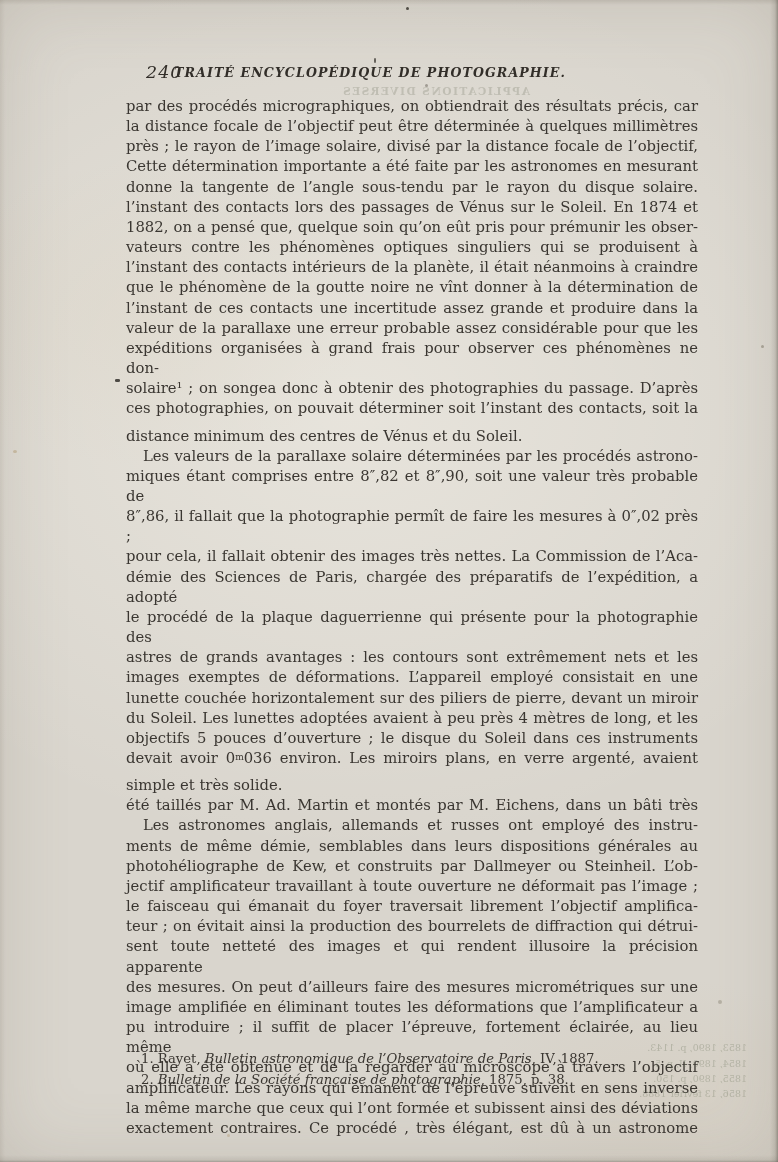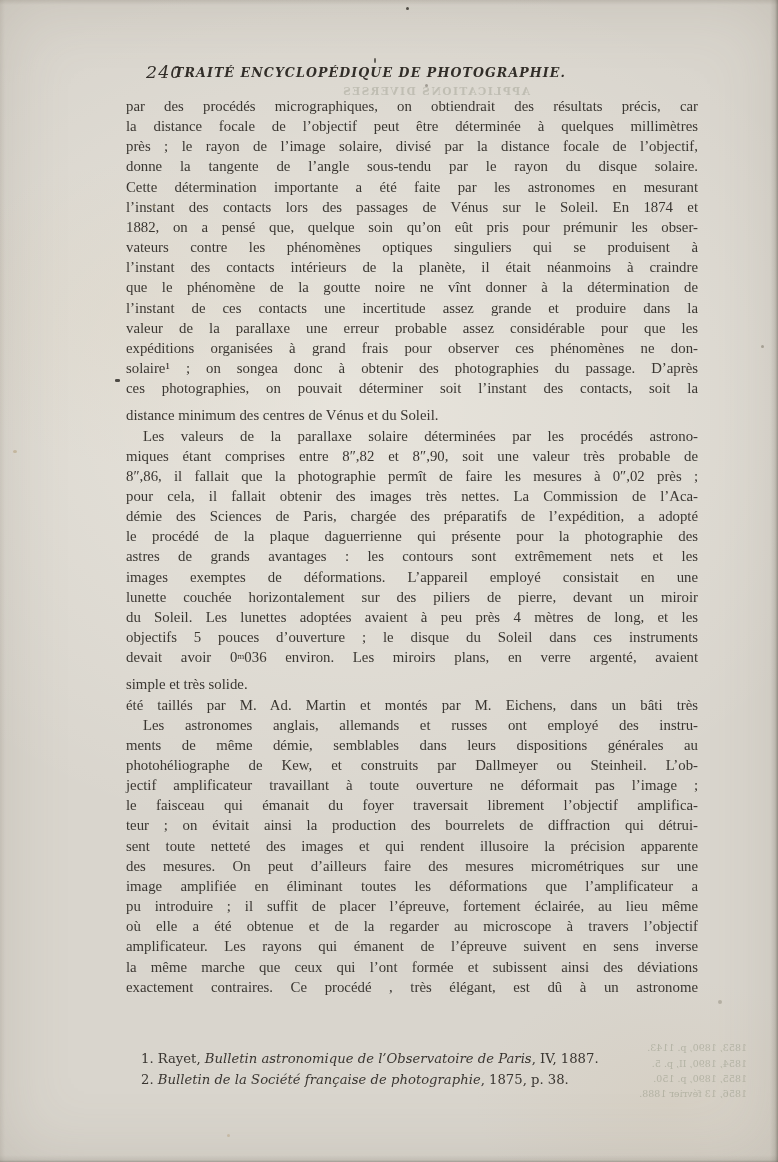--- a/index.html
+++ b/index.html
@@ -33,21 +33,21 @@
     display: block; text-align: left;
     padding-top: 3px; padding-left: 30px;
     font-size: 12.6px; font-weight: bold; letter-spacing: 1.1px;
     color: #322e29; white-space: nowrap;
   }
 
   .bodytext { position: absolute; top: 96px; left: 126px; width: 572px; }
   .line {
     text-align: justify; text-align-last: justify;
     font-size: 14.8px; line-height: 20.15px;
-    color: #3a3631; white-space: normal; font-family: Liberation Serif, serif;
+    color: #3a3631; white-space: normal;
   }
   .line.last { text-align-last: left; margin-top: 7px; }
   .line.indent { padding-left: 17px; }
   .line sup { font-size: 9px; vertical-align: 3.5px; line-height: 0; }
 
   .footnotes { position: absolute; top: 1049px; left: 126px; width: 572px; }
   .footnote {
     font-size: 13.2px; line-height: 20.5px; padding-left: 15px;
     color: #3a3631; white-space: nowrap;
   }
@@ -75,22 +75,22 @@
 
   <div class="header">
     <span class="pagenum">240</span>
     <span class="runtitle">TRAITÉ ENCYCLOPÉDIQUE DE PHOTOGRAPHIE.</span>
   </div>
 
   <div class="bodytext">
       <div class="line"><span>par des procédés micrographiques, on obtiendrait des résultats précis, car</span></div>
       <div class="line"><span>la distance focale de l’objectif peut être déterminée à quelques millimètres</span></div>
       <div class="line"><span>près ; le rayon de l’image solaire, divisé par la distance focale de l’objectif,</span></div>
+      <div class="line"><span>Cette détermination importante a été faite par les astronomes en mesurant</span></div>
       <div class="line"><span>donne la tangente de l’angle sous-tendu par le rayon du disque solaire.</span></div>
-      <div class="line"><span>Cette détermination importante a été faite par les astronomes en mesurant</span></div>
       <div class="line"><span>l’instant des contacts lors des passages de Vénus sur le Soleil. En 1874 et</span></div>
       <div class="line"><span>1882, on a pensé que, quelque soin qu’on eût pris pour prémunir les obser-</span></div>
       <div class="line"><span>vateurs contre les phénomènes optiques singuliers qui se produisent à</span></div>
       <div class="line"><span>l’instant des contacts intérieurs de la planète, il était néanmoins à craindre</span></div>
       <div class="line"><span>que le phénomène de la goutte noire ne vînt donner à la détermination de</span></div>
       <div class="line"><span>l’instant de ces contacts une incertitude assez grande et produire dans la</span></div>
       <div class="line"><span>valeur de la parallaxe une erreur probable assez considérable pour que les</span></div>
       <div class="line"><span>expéditions organisées à grand frais pour observer ces phénomènes ne don-</span></div>
       <div class="line"><span>solaire¹ ; on songea donc à obtenir des photographies du passage. D’après</span></div>
       <div class="line"><span>ces photographies, on pouvait déterminer soit l’instant des contacts, soit la</span></div>

